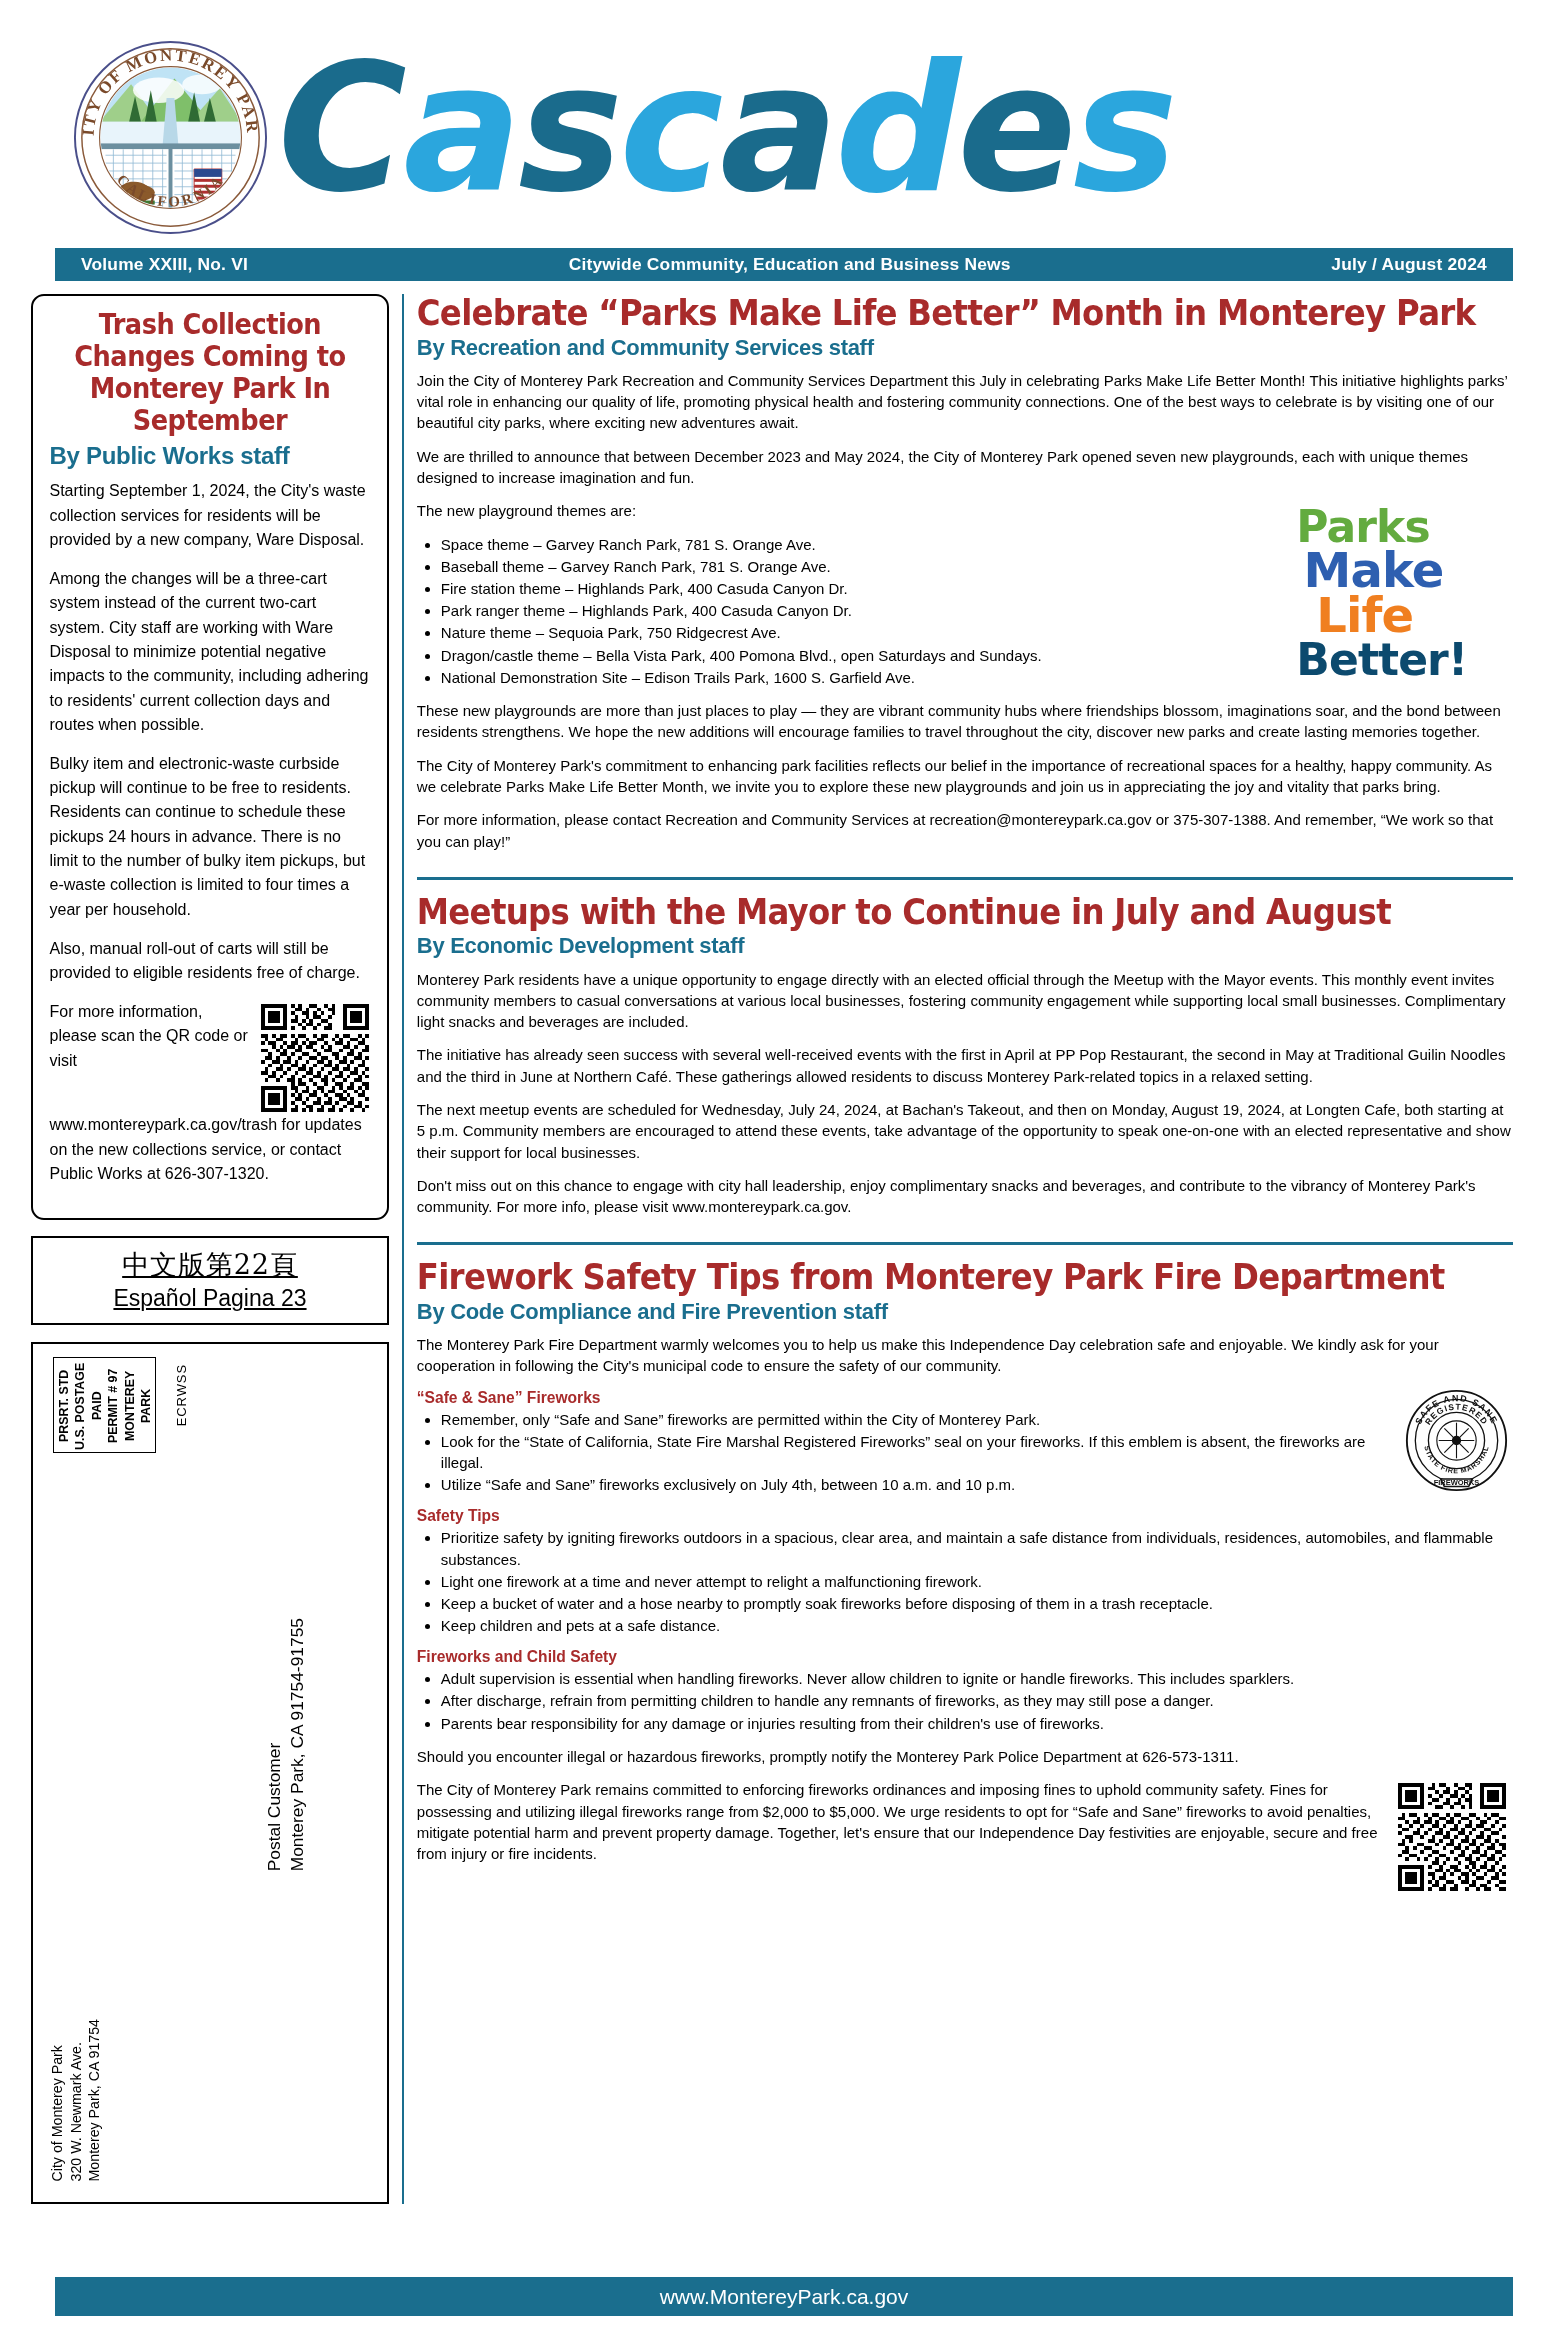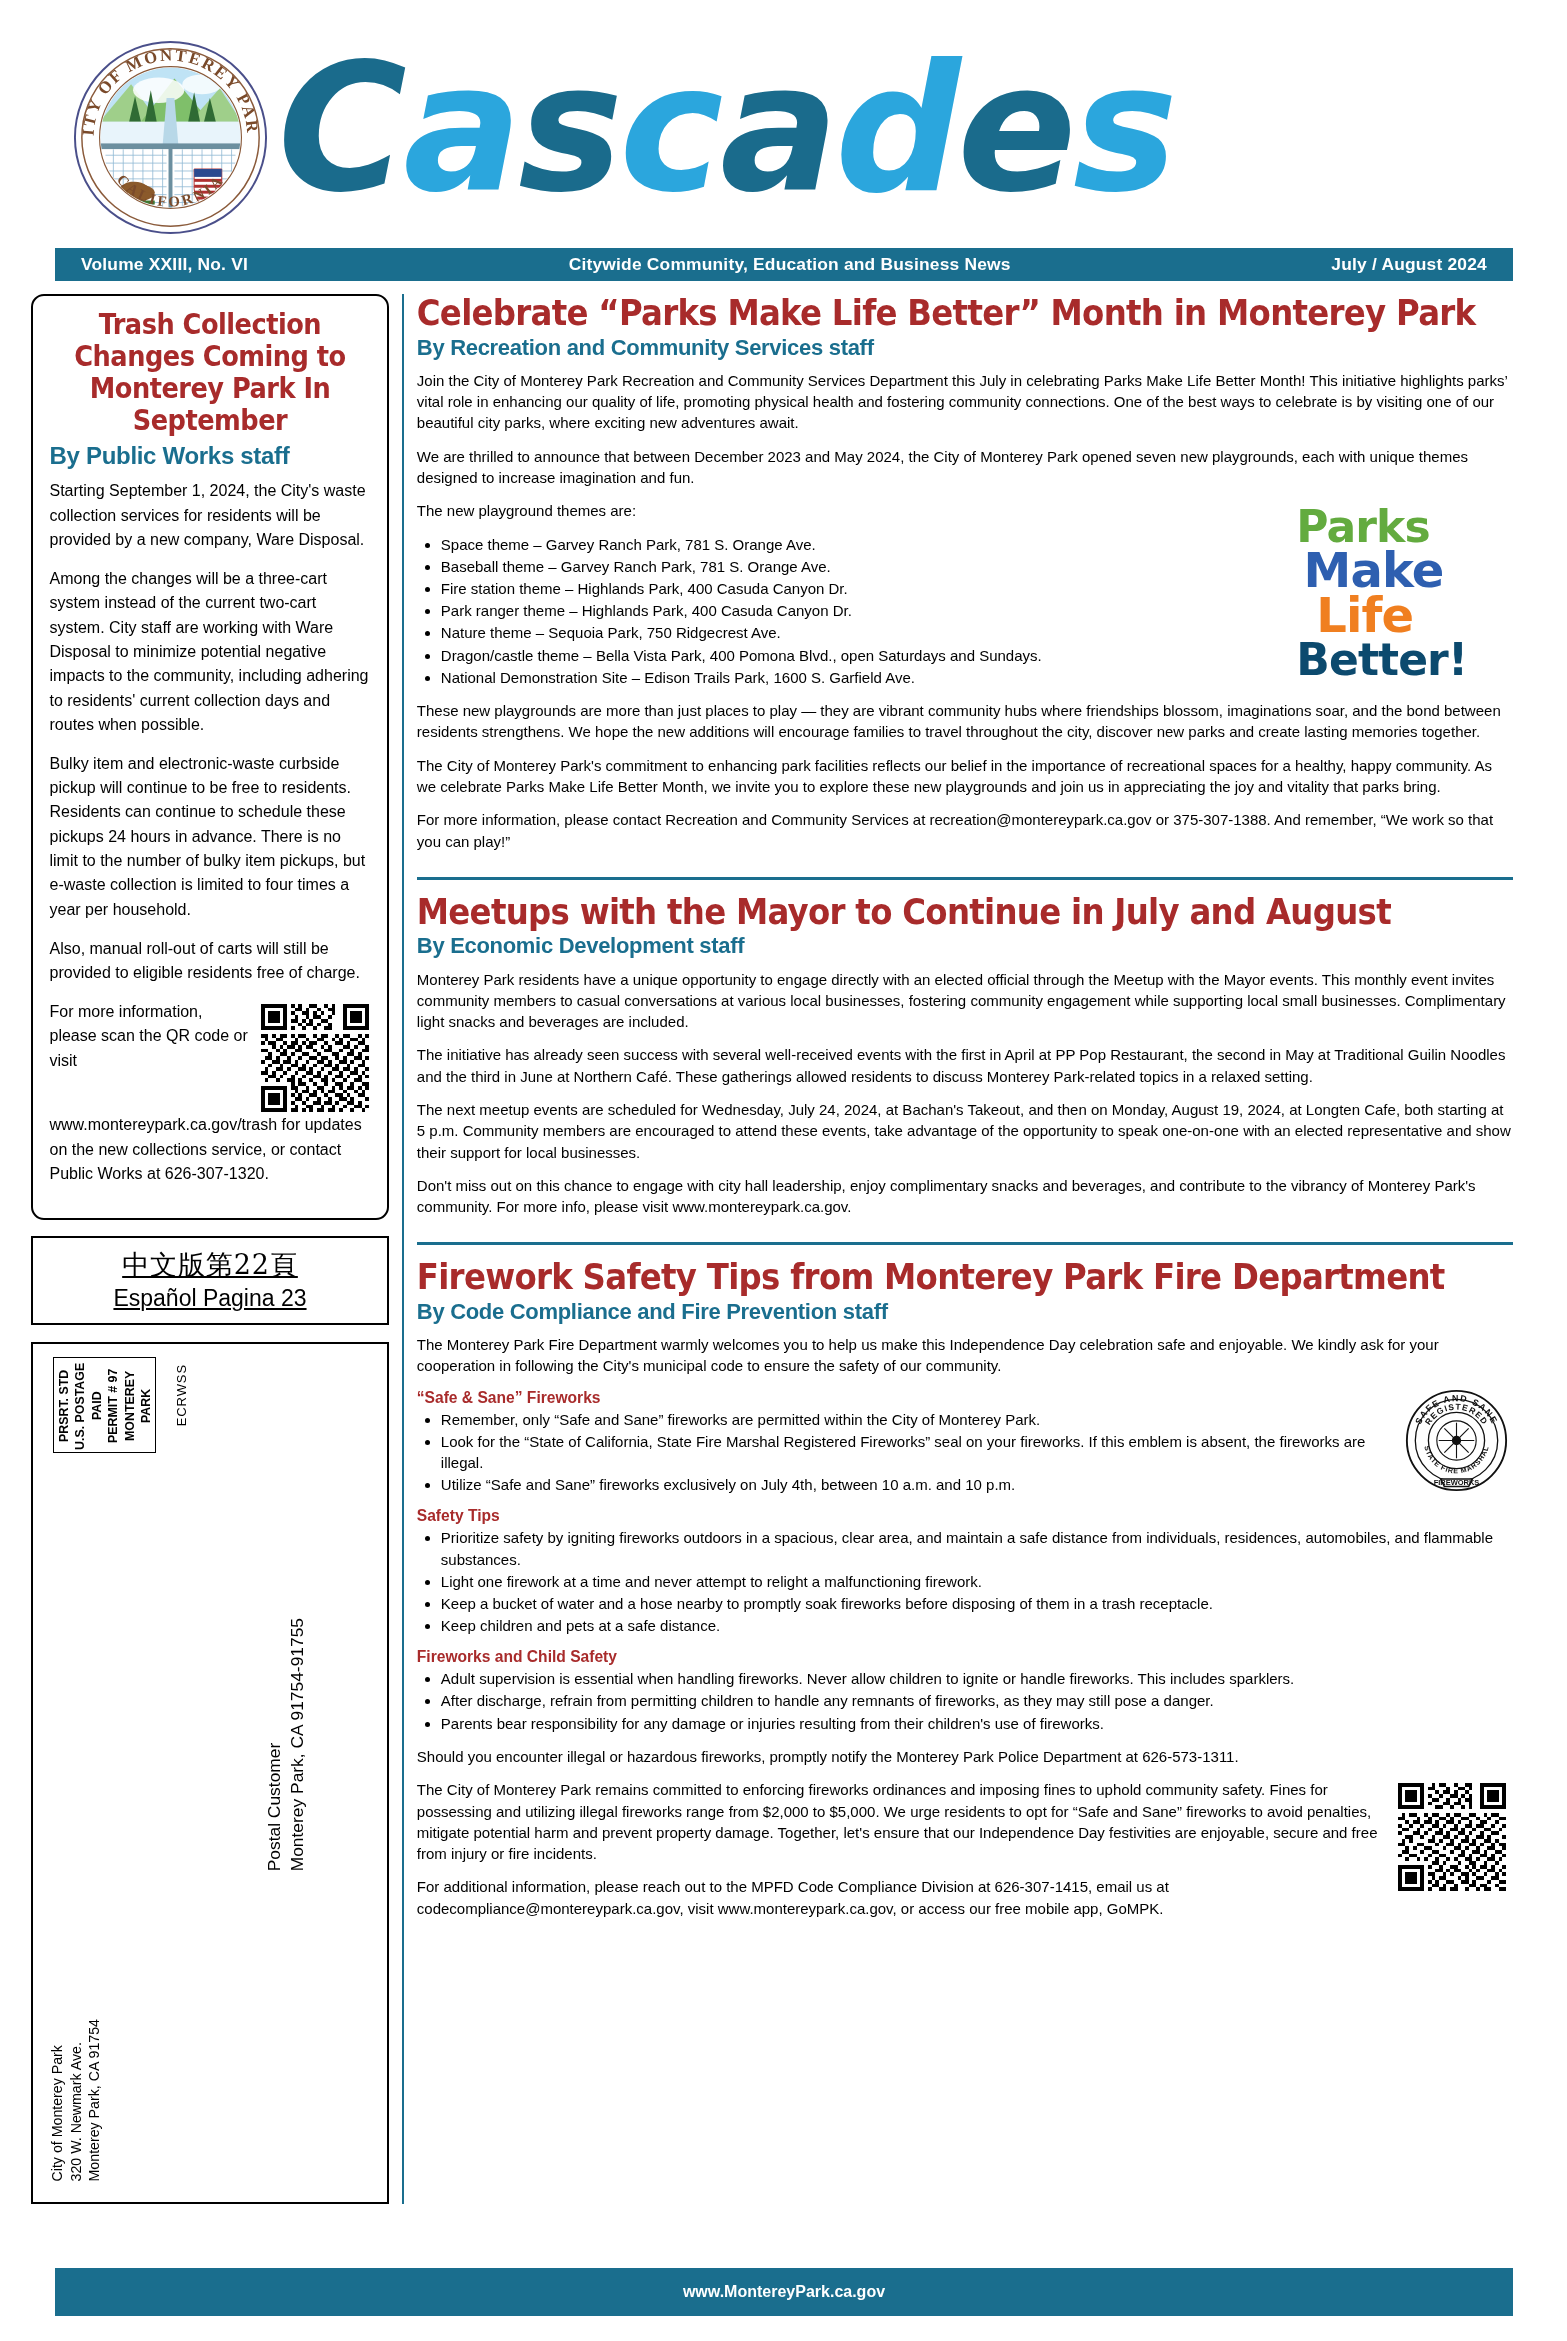--- a/index.html
+++ b/index.html
@@ -290,26 +290,26 @@
   .clearfix::after { content:""; display:block; clear:both; }
 
   
   .footer {
     position: absolute;
     left: 55px;
     right: 55px;
     bottom: 26px;
     background: #1a6e8e;
     color: #fff;
-    height: 48px;
+    height: 39px;
     display: flex;
     align-items: center;
     justify-content: center;
-    font-size: 16px;
-    font-weight: bold;
+    font-size: 21px;
+    font-weight: normal;
   }
 </style>
 </head>
 <body>
 
 <div class="page">
 
   <div class="masthead">
     <div class="seal">
       <svg viewBox="0 0 200 200" xmlns="http://www.w3.org/2000/svg">
@@ -996,21 +996,20 @@
                   <rect x="14" y="28" width="2" height="1"></rect>
                   <rect x="18" y="28" width="1" height="1"></rect>
                   <rect x="21" y="28" width="1" height="1"></rect>
                   <rect x="23" y="28" width="2" height="1"></rect>
                   <rect x="27" y="28" width="2" height="1"></rect>
               </g>
             </svg>
           </div>
 
           <p>The City of Monterey Park remains committed to enforcing fireworks ordinances and imposing fines to uphold community safety. Fines for possessing and utilizing illegal fireworks range from $2,000 to $5,000. We urge residents to opt for “Safe and Sane” fireworks to avoid penalties, mitigate potential harm and prevent property damage. Together, let's ensure that our Independence Day festivities are enjoyable, secure and free from injury or fire incidents.</p>
-          <p>For additional information, please reach out to the MPFD Code Compliance Division at 626-307-1415, email us at codecompliance@montereypark.ca.gov, visit www.montereypark.ca.gov, or access our free mobile app, GoMPK.</p>
         </div>
       </div>
 
     </div>
   </div>
 
   <div class="footer">
     <span>www.MontereyPark.ca.gov</span>
   </div>
 

